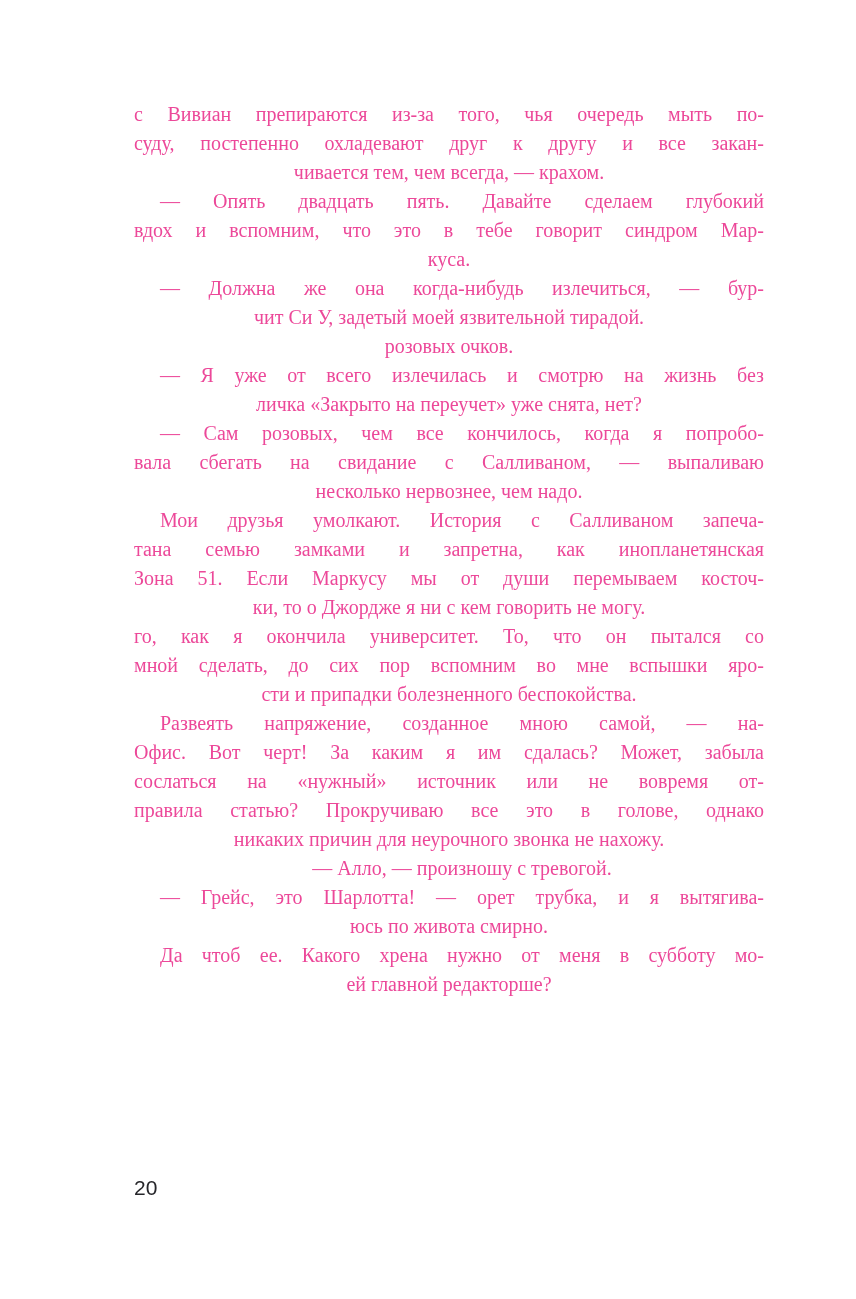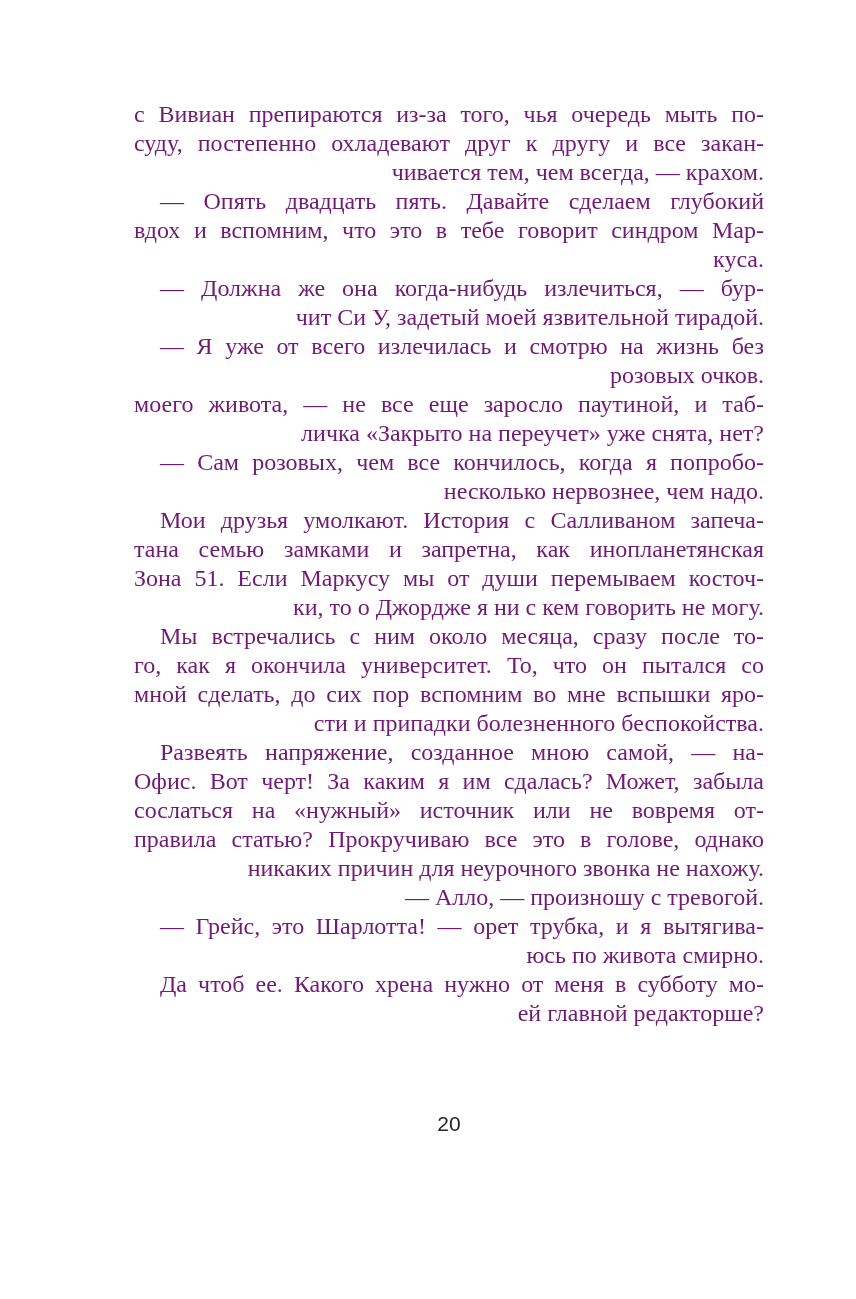--- a/index.html
+++ b/index.html
@@ -12,46 +12,45 @@
     width: 856px;
     height: 1299px;
     background: #ffffff;
     overflow: hidden;
   }
   .text-block {
     position: absolute;
     left: 134px;
     top: 100px;
     width: 630px;
-    color: #701a75;
+    color: #ec4899;
     font-family: "Liberation Serif", serif;
-    font-size: 24px;
+    font-size: 20px;
     line-height: 29px;
   }
   .para { margin: 0; padding: 0; }
   .line {
     min-height: 29px;
     white-space: normal;
   }
   .line.just {
     text-align: justify;
     text-align-last: justify;
   }
   .line.last {
-    text-align: right;
+    text-align: center;
   }
   .line.indent {
     text-indent: 26px;
   }
   .page-number {
     position: absolute;
-    top: 1112px;
+    top: 1176px;
     left: 134px;
     width: 630px;
-    text-align: center;
     color: #26262a;
     font-family: "Liberation Sans", sans-serif;
     font-size: 21px;
     line-height: 24px;
   }
 </style>
 </head>
 <body>
 
 <div class="book-page">
@@ -64,39 +63,38 @@
       <div class="para">
         <div class="line just indent">— Опять двадцать пять. Давайте сделаем глубокий</div>
         <div class="line just">вдох и вспомним, что это в тебе говорит синдром Мар-</div>
         <div class="line last">куса.</div>
       </div>
       <div class="para">
         <div class="line just indent">— Должна же она когда-нибудь излечиться, — бур-</div>
         <div class="line last">чит Си У, задетый моей язвительной тирадой.</div>
       </div>
       <div class="para">
+        <div class="line last">розовых очков.</div>
         <div class="line just indent">— Я уже от всего излечилась и смотрю на жизнь без</div>
-        <div class="line last">розовых очков.</div>
       </div>
       <div class="para">
-        <div class="line just">моего живота, — не все еще заросло паутиной, и таб-</div>
         <div class="line last">личка «Закрыто на переучет» уже снята, нет?</div>
       </div>
       <div class="para">
         <div class="line just indent">— Сам розовых, чем все кончилось, когда я попробо-</div>
+        <div class="line just">вала сбегать на свидание с Салливаном, — выпаливаю</div>
         <div class="line last">несколько нервознее, чем надо.</div>
       </div>
       <div class="para">
         <div class="line just indent">Мои друзья умолкают. История с Салливаном запеча-</div>
         <div class="line just">тана семью замками и запретна, как инопланетянская</div>
         <div class="line just">Зона 51. Если Маркусу мы от души перемываем косточ-</div>
         <div class="line last">ки, то о Джордже я ни с кем говорить не могу.</div>
       </div>
       <div class="para">
-        <div class="line just indent">Мы встречались с ним около месяца, сразу после то-</div>
         <div class="line just">го, как я окончила университет. То, что он пытался со</div>
         <div class="line just">мной сделать, до сих пор вспомним во мне вспышки яро-</div>
         <div class="line last">сти и припадки болезненного беспокойства.</div>
       </div>
       <div class="para">
         <div class="line just indent">Развеять напряжение, созданное мною самой, — на-</div>
         <div class="line just">Офис. Вот черт! За каким я им сдалась? Может, забыла</div>
         <div class="line just">сослаться на «нужный» источник или не вовремя от-</div>
         <div class="line just">правила статью? Прокручиваю все это в голове, однако</div>
         <div class="line last">никаких причин для неурочного звонка не нахожу.</div>

